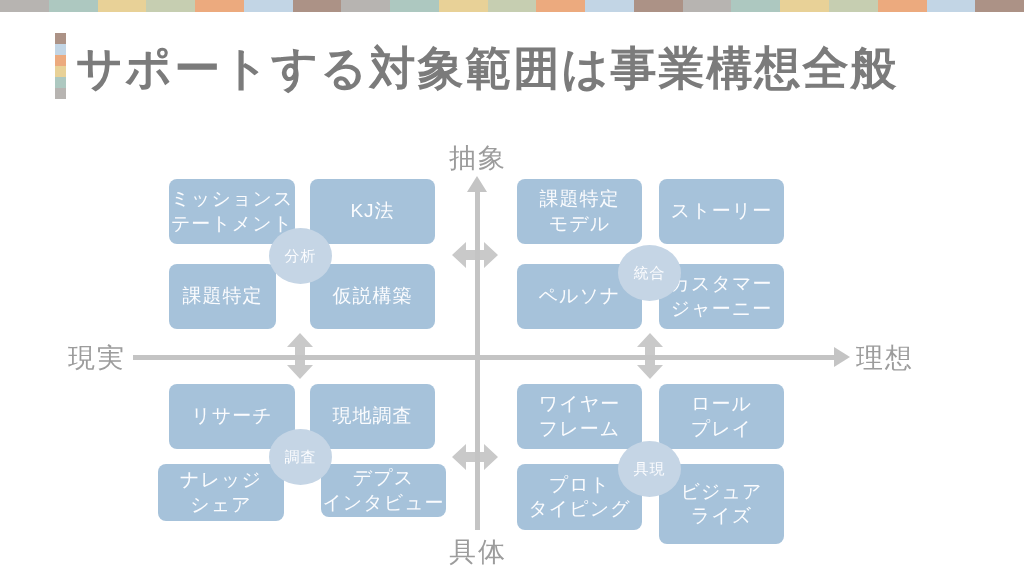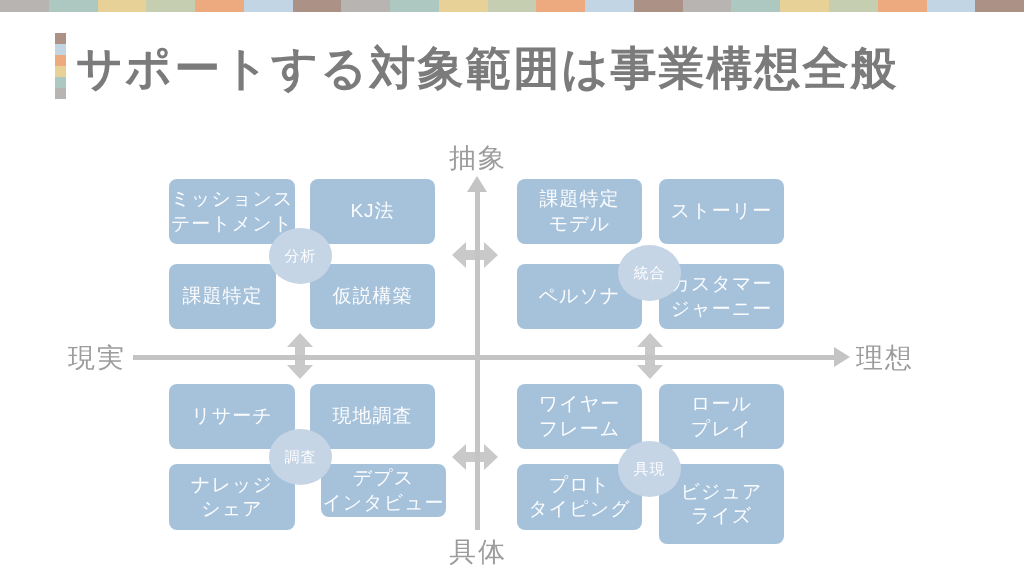--- a/index.html
+++ b/index.html
@@ -130,21 +130,21 @@
 
 <div class="box" style="left:517px;top:179px">課題特定
 モデル</div>
 <div class="box" style="left:659px;top:179px">ストーリー</div>
 <div class="box" style="left:517px;top:264px">ペルソナ</div>
 <div class="box" style="left:659px;top:264px">カスタマー
 ジャーニー</div>
 
 <div class="box" style="left:169px;top:384px;width:126px">リサーチ</div>
 <div class="box" style="left:310px;top:384px">現地調査</div>
-<div class="box" style="left:169px;top:464px;width:126px;height:66px">ナレッジ
+<div class="box" style="left:158px;top:464px;width:126px;height:57px">ナレッジ
 シェア</div>
 <div class="box" style="left:321px;top:464px;height:53px">デプス
 インタビュー</div>
 
 <div class="box" style="left:517px;top:384px">ワイヤー
 フレーム</div>
 <div class="box" style="left:659px;top:384px">ロール
 プレイ</div>
 <div class="box" style="left:517px;top:464px;height:66px">プロト
 タイピング</div>

